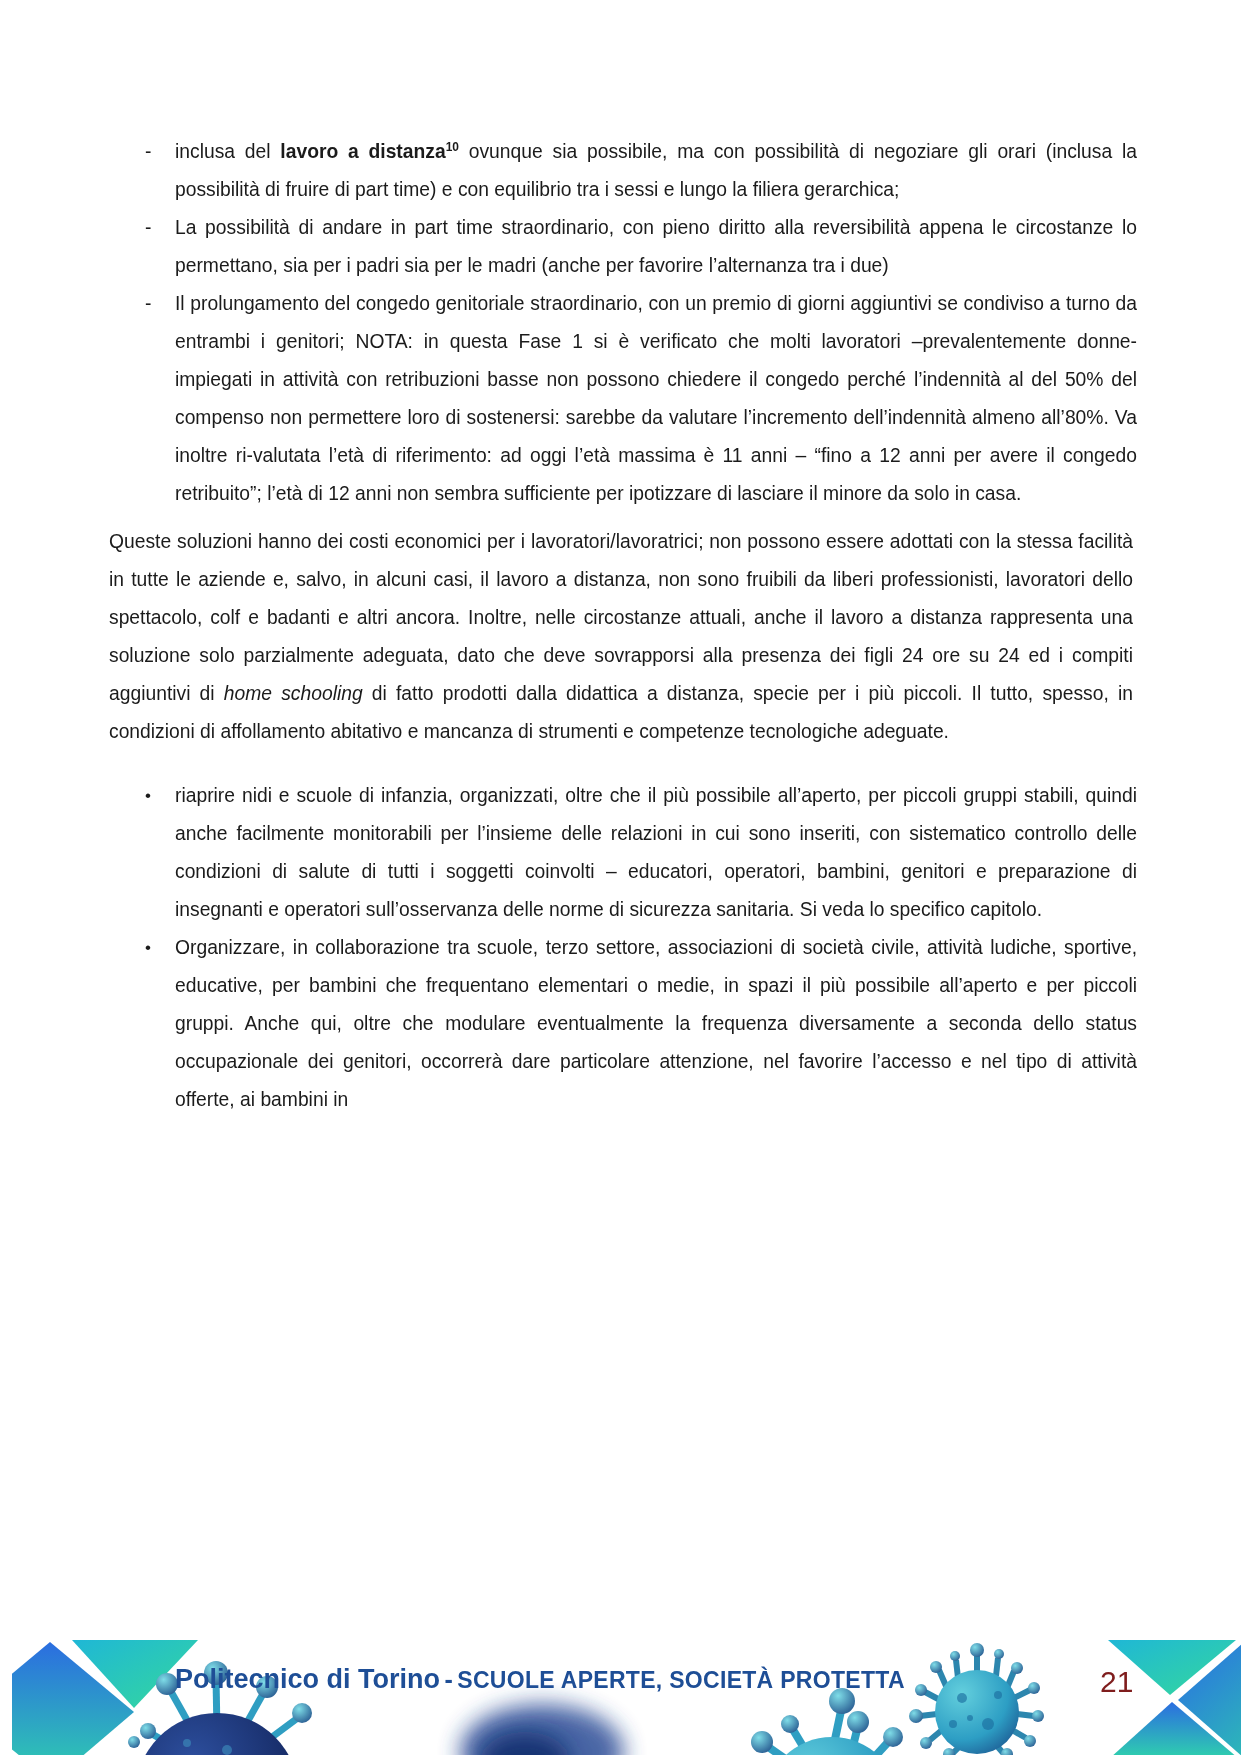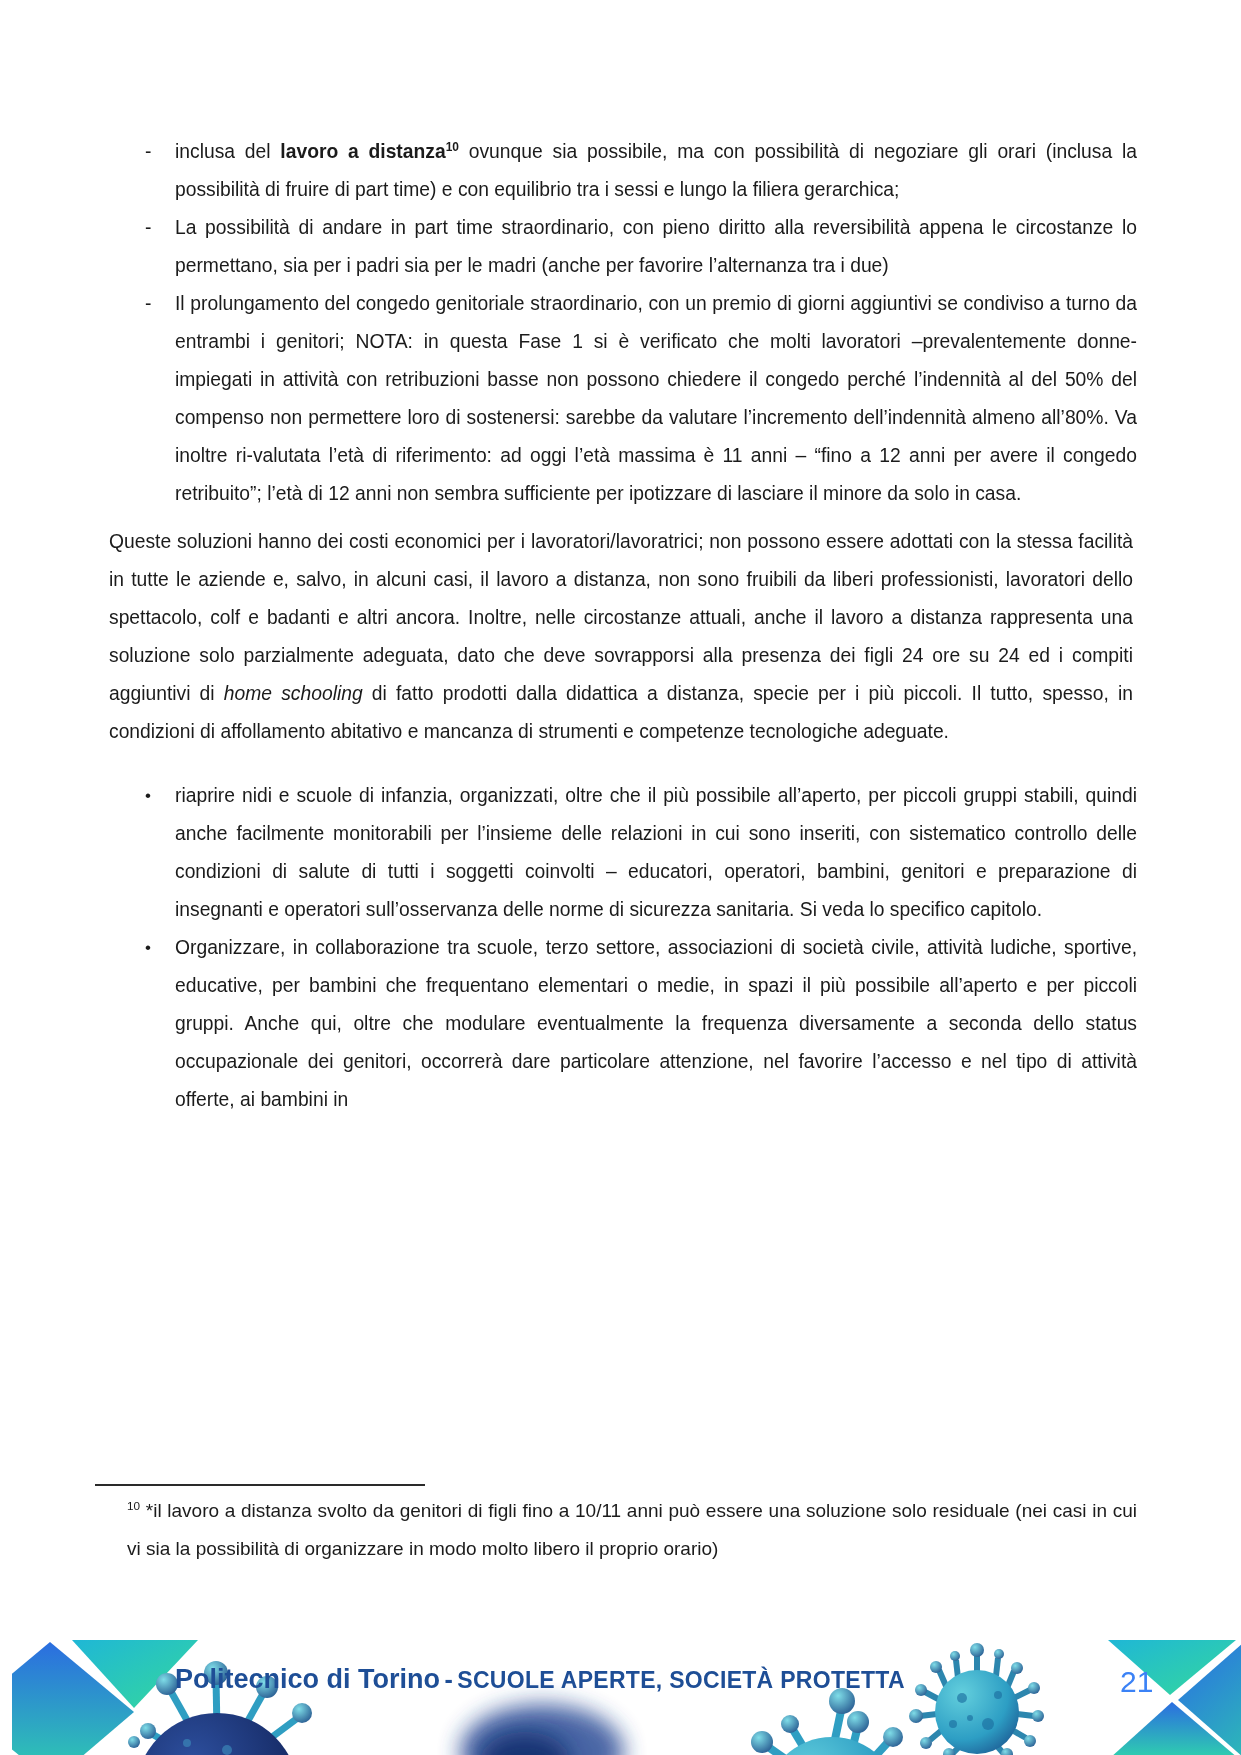--- a/index.html
+++ b/index.html
@@ -40,21 +40,21 @@
   .footer-svg { position:absolute; left:0; top:0; }
   .footer-text {
     position:absolute; left:163px; top:24px; z-index:2; white-space:nowrap;
     color:#1e4e96; font-weight:bold;
   }
   .footer-text .brand { font-size:27px; }
   .footer-text .sep { font-size:25px; }
   .footer-text .title { font-size:23px; letter-spacing:0.3px; }
   .page-number {
     position:absolute; left:1088px; top:25px; z-index:2;
-    font-size:30px; color:#3b82f6;margin-left:20px;
+    font-size:30px; color:#7f1d1d;
   }
 </style>
 </head>
 <body>
 
 <div class="page">
 
   <div class="doc">
 
     <div class="dash-list">
@@ -81,24 +81,20 @@
         <p class="item-text rich"><span>riaprire nidi e scuole di infanzia, organizzati, oltre che il più possibile all’aperto, per piccoli gruppi stabili, quindi anche facilmente monitorabili per l’insieme delle relazioni in cui sono inseriti, con sistematico controllo delle condizioni di salute di tutti i soggetti coinvolti – educatori, operatori, bambini, genitori e preparazione di insegnanti e operatori sull’osservanza delle norme di sicurezza sanitaria. Si veda lo specifico capitolo.</span></p>
       </div>
       <div class="list-item">
         <span class="marker round">•</span>
         <p class="item-text rich"><span>Organizzare, in collaborazione tra scuole, terzo settore, associazioni di società civile, attività ludiche, sportive, educative, per bambini che frequentano elementari o medie, in spazi il più possibile all’aperto e per piccoli gruppi. Anche qui, oltre che modulare eventualmente la frequenza diversamente a seconda dello status occupazionale dei genitori, occorrerà dare particolare attenzione, nel favorire l’accesso e nel tipo di attività offerte, ai bambini in</span></p>
       </div>
     </div>
 
   </div>
 
-  <div class="footnote-area">
-    <div class="footnote-rule"></div>
-    <p class="footnote rich"><sup>10</sup><span> *il lavoro a distanza svolto da genitori di figli fino a 10/11 anni può essere una soluzione solo residuale (nei casi in cui vi sia la possibilità di organizzare in modo molto libero il proprio orario)</span></p>
-  </div>
 
   <div class="footer">
 
     <svg class="footer-svg" width="1241" height="115" viewBox="0 0 1241 115">
       <defs>
         <linearGradient id="lgBlueTeal" x1="0" y1="0" x2="1" y2="1">
           <stop offset="0" stop-color="#2a6de4"></stop>
             <stop offset="1" stop-color="#2ed3a8"></stop>
         </linearGradient>
         <linearGradient id="lgTealGreen" x1="0" y1="0" x2="1" y2="1">

